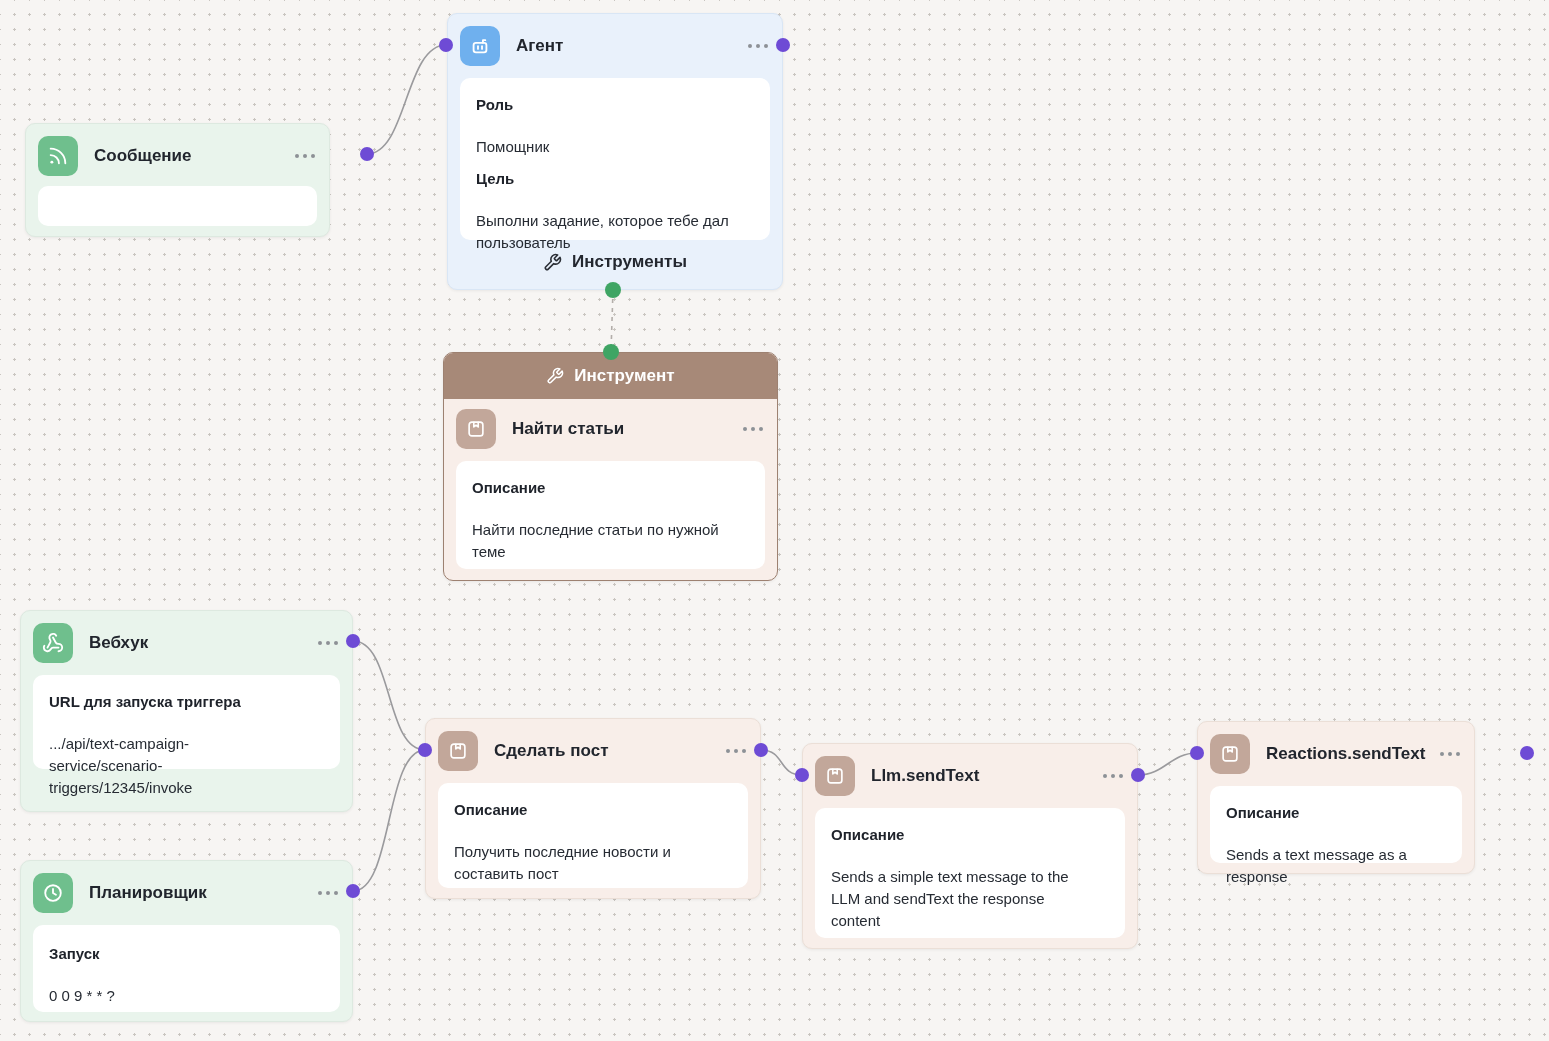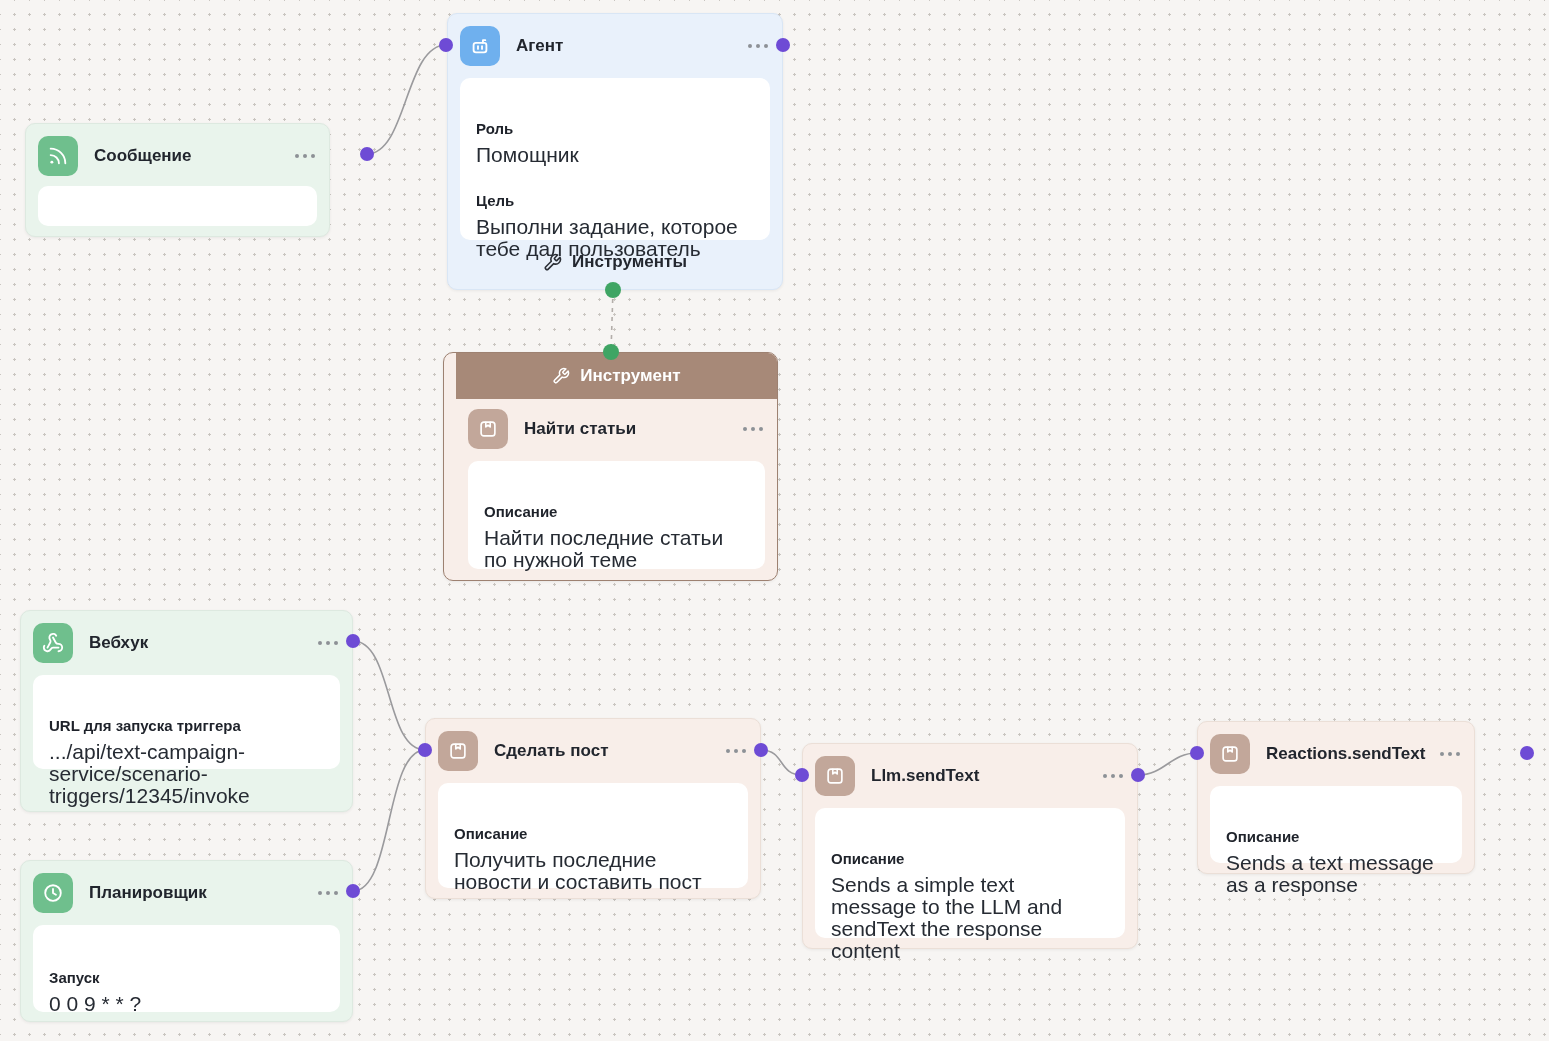--- a/index.html
+++ b/index.html
@@ -35,22 +35,22 @@
   .node-icon.tan-bg   { background:#c2a79a; }
   .node-title { font-size:17px; font-weight:bold; color:#21252d;
     margin-left:16px; flex:1 1 auto; white-space:nowrap; }
   .menu-dots { display:flex; gap:4px; align-items:center; padding:6px 2px;
     cursor:pointer; }
   .menu-dots i { width:4px; height:4px; border-radius:50%; background:#8d9196;
     display:block; }
 
   .card { background:#fff; border-radius:10px; padding:16px; margin-top:12px; }
   .card-label { font-size:15px; font-weight:bold; color:#1e222a;
-    line-height:22px;margin-top:24px; }
-  .card-text { font-size:21px; color:#262b33; line-height:22px; margin-top:4px; }
+    line-height:22px; }
+  .card-text { font-size:15px; color:#262b33; line-height:22px; margin-top:20px; }
   .card-block + .card-block { margin-top:10px; }
 
   .input-box { background:#fff; border-radius:10px; height:40px; margin-top:10px; }
 
   .tools-row { display:flex; align-items:center; justify-content:center;
     gap:10px; margin-top:12px; font-size:17px; font-weight:bold; color:#23272f; }
 
   .handle { position:absolute; width:14px; height:14px; border-radius:50%;
     background:#6e4bd5; cursor:crosshair; }
   .handle.big { width:16px; height:16px; background:#3fa564; }
@@ -120,21 +120,21 @@
     <div class="tools-row">
       <span>
         <svg class="ico" width="19" height="19" viewBox="0 0 24 24" fill="none" stroke="#2b2f36" stroke-width="2" stroke-linecap="round" stroke-linejoin="round">
           <path d="M14.7 6.3a1 1 0 0 0 0 1.4l1.6 1.6a1 1 0 0 0 1.4 0l3.77-3.77a6 6 0 0 1-7.94 7.94l-6.91 6.91a2.12 2.12 0 0 1-3-3l6.91-6.91a6 6 0 0 1 7.94-7.94l-3.76 3.76z"></path>
         </svg>
       </span>
       <span>Инструменты</span>
     </div>
   </div>
 
-  <div class="node group" style="left:443px;top:352px;width:335px;height:229px;padding-left:12px;">
+  <div class="node group" style="left:443px;top:352px;width:335px;height:229px;">
     <div class="group-header">
       <span>
         <svg class="ico" width="18" height="18" viewBox="0 0 24 24" fill="none" stroke="#fff" stroke-width="2" stroke-linecap="round" stroke-linejoin="round">
           <path d="M14.7 6.3a1 1 0 0 0 0 1.4l1.6 1.6a1 1 0 0 0 1.4 0l3.77-3.77a6 6 0 0 1-7.94 7.94l-6.91 6.91a2.12 2.12 0 0 1-3-3l6.91-6.91a6 6 0 0 1 7.94-7.94l-3.76 3.76z"></path>
         </svg>
       </span>
       <span>Инструмент</span>
     </div>
     <div class="group-body">
       <div class="node-header">

